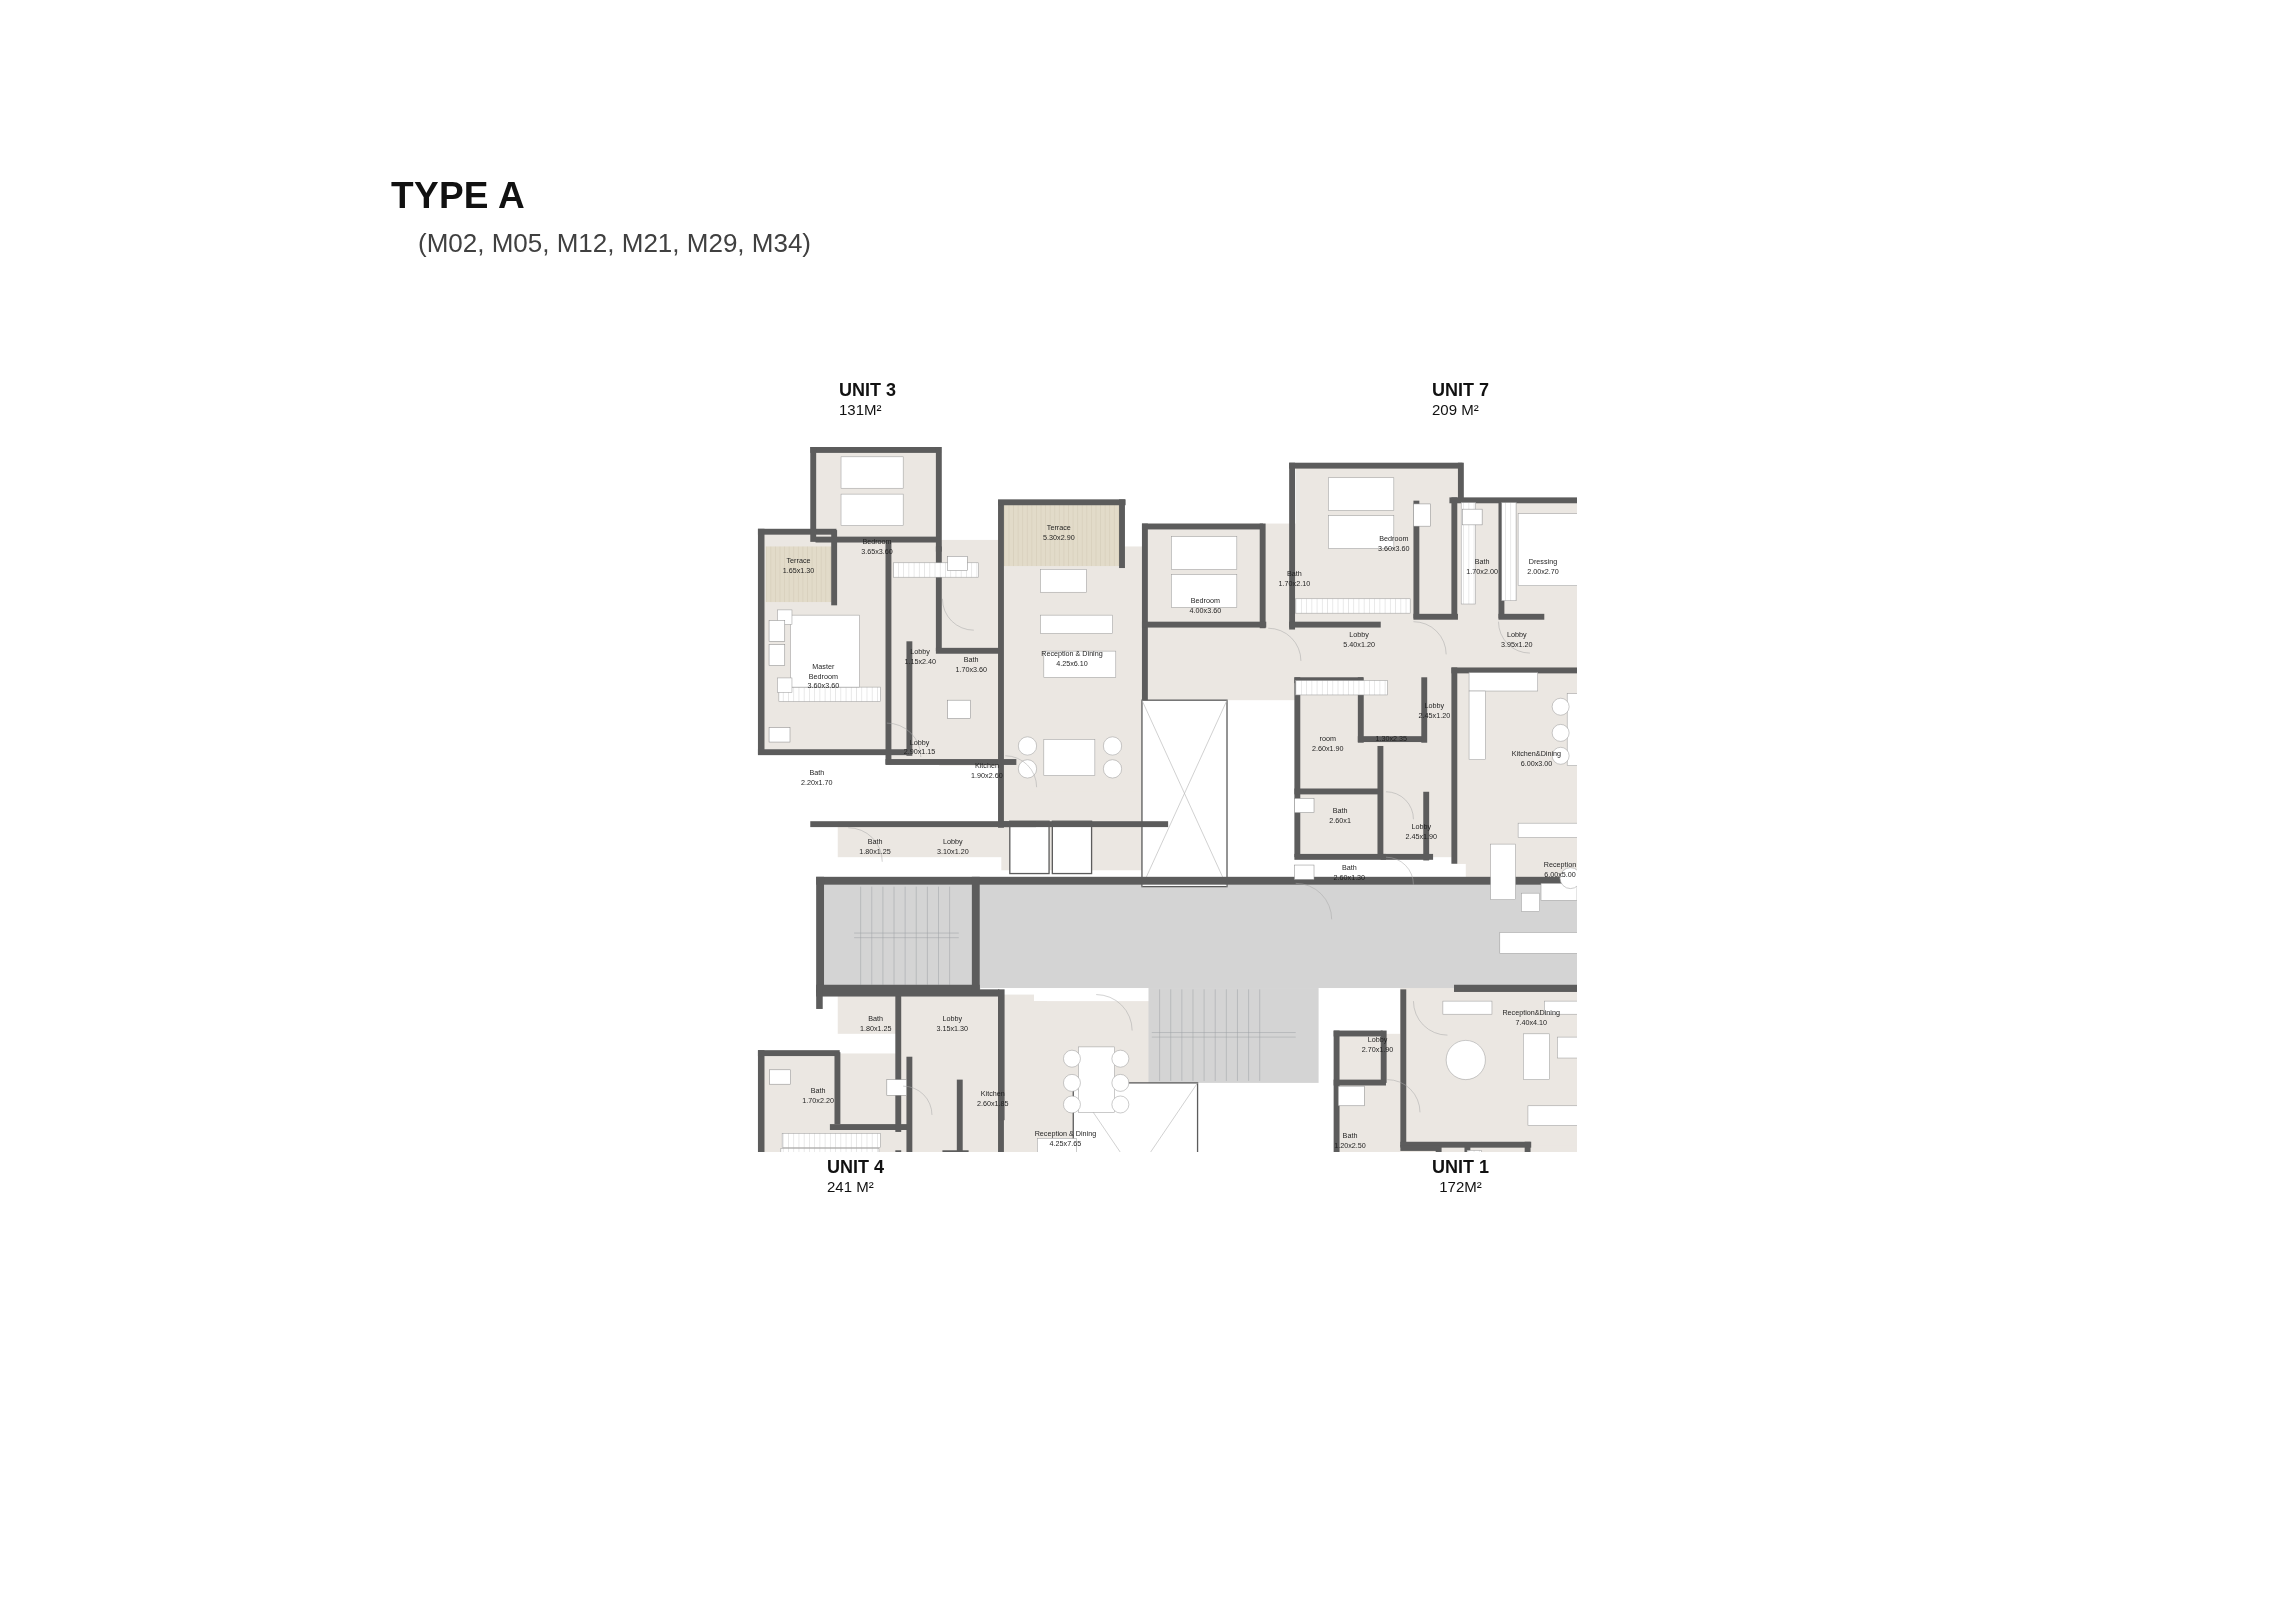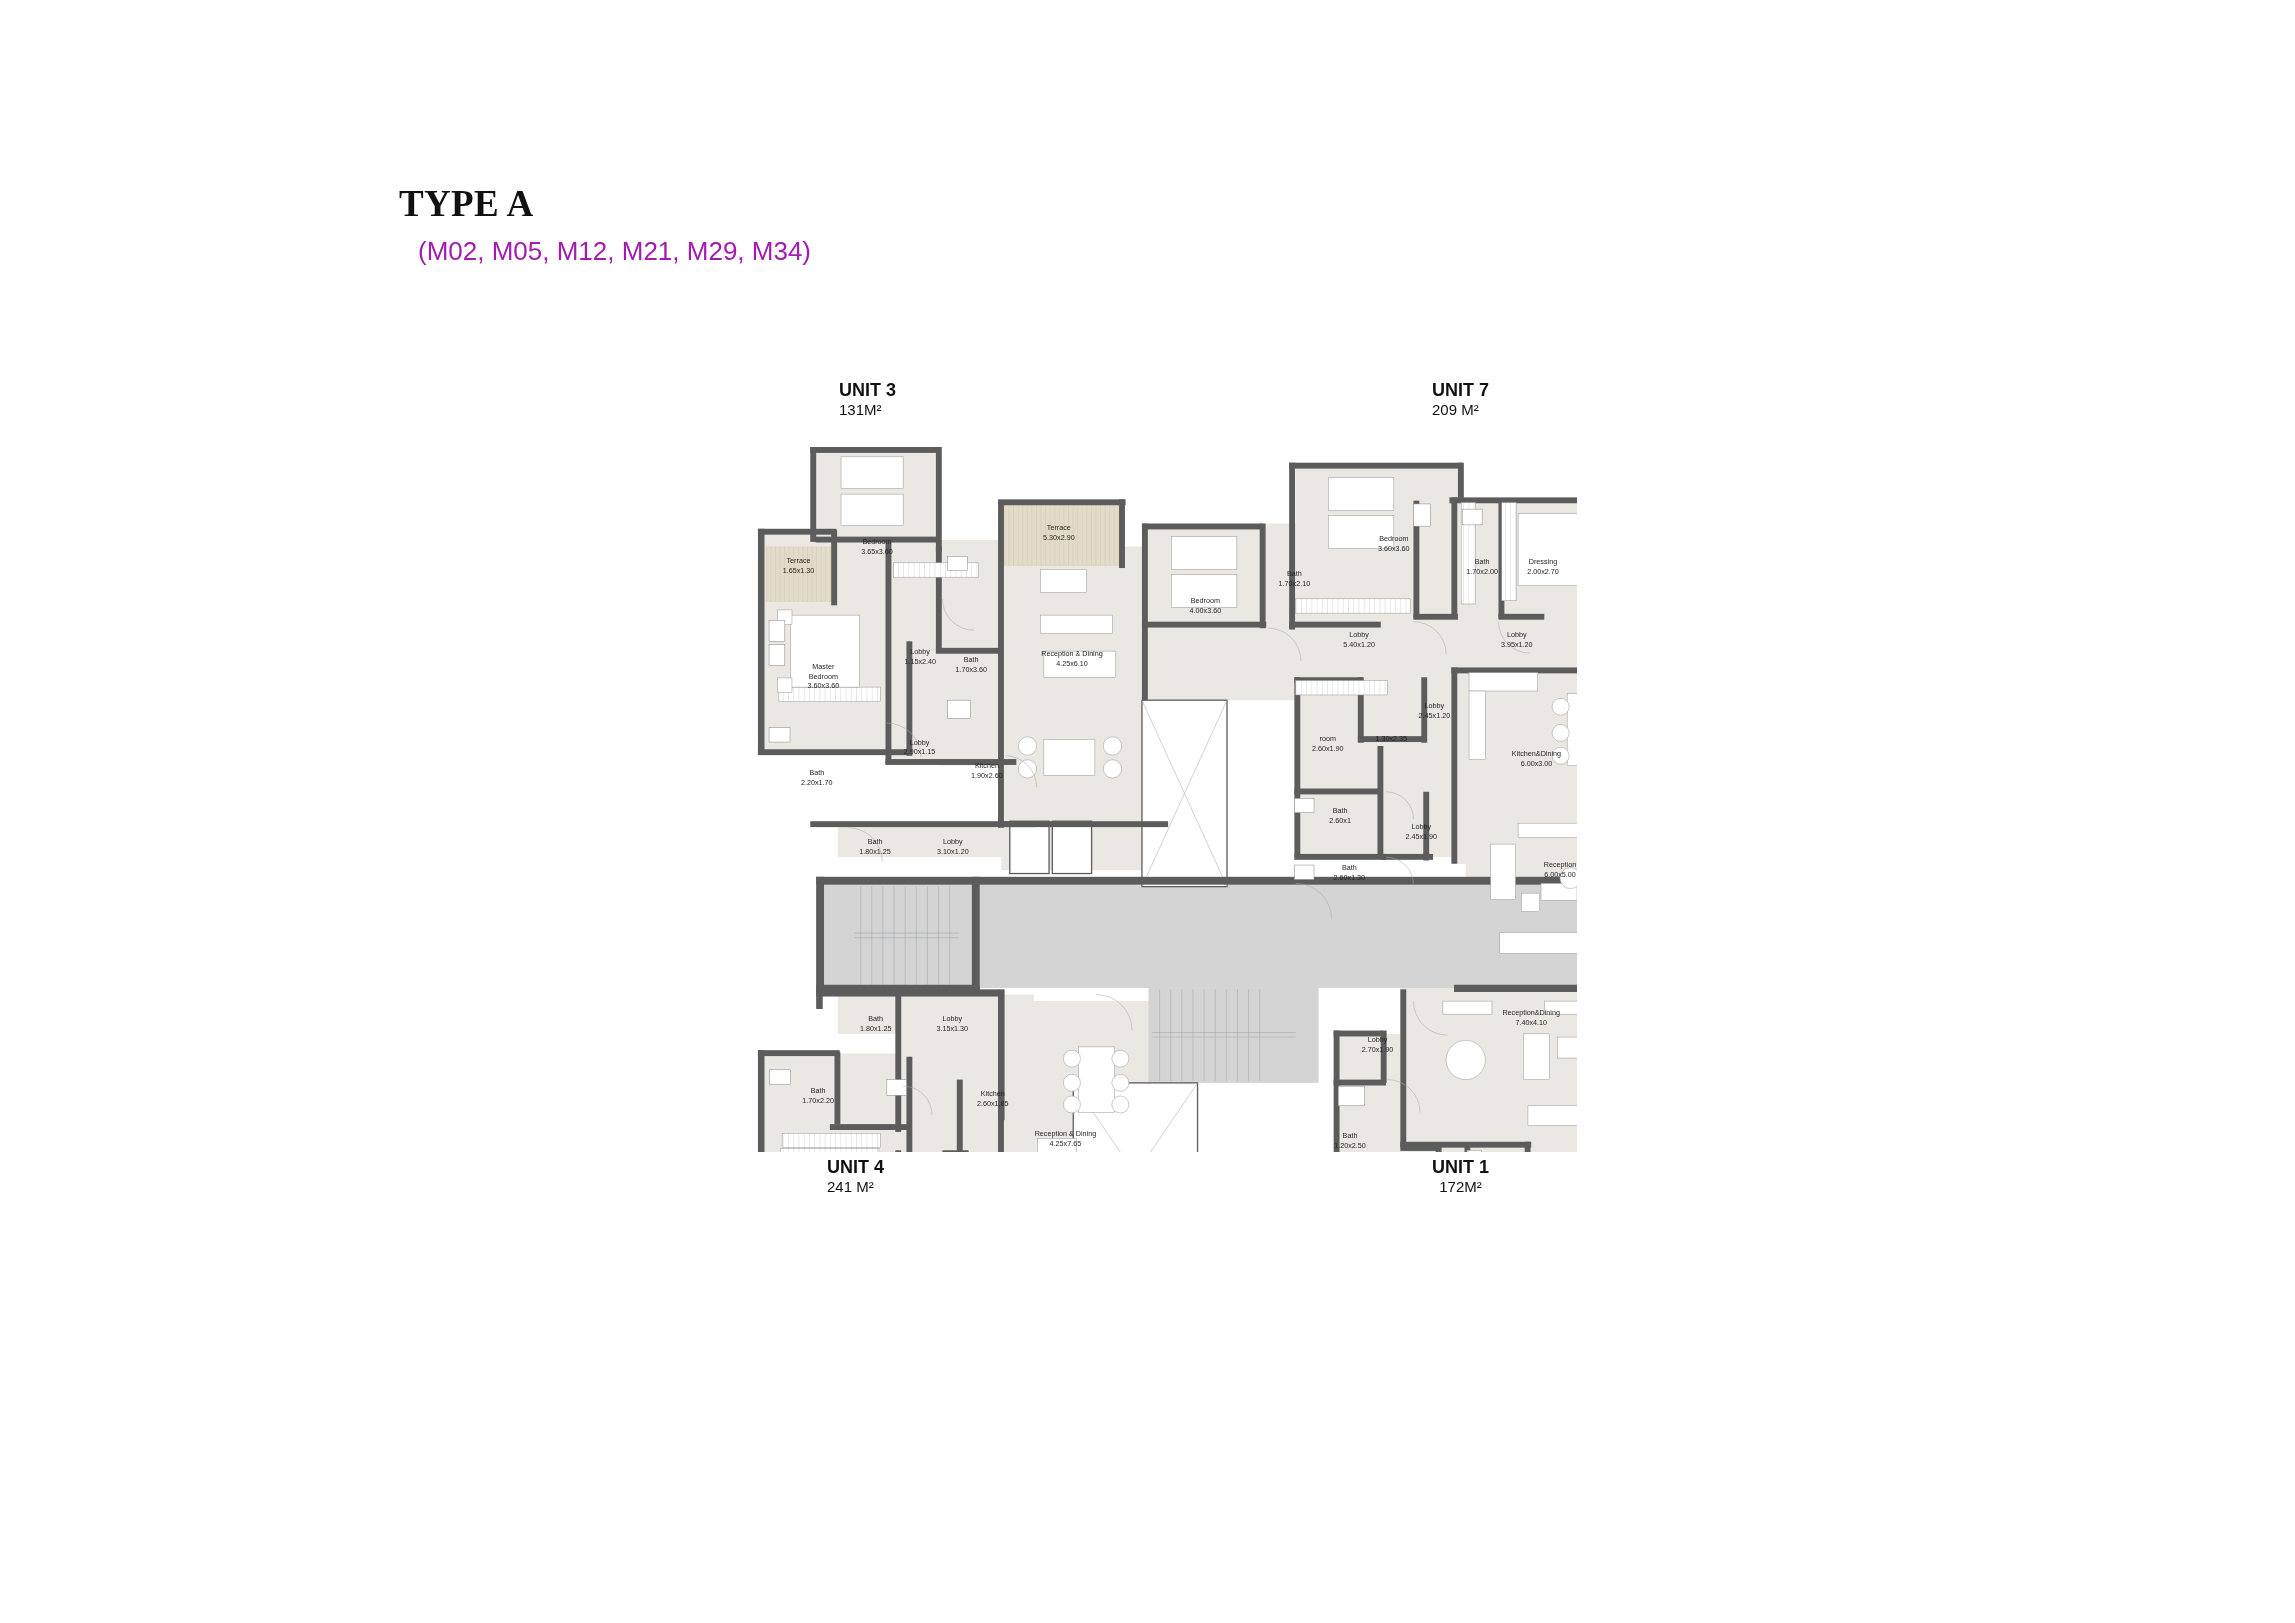--- a/index.html
+++ b/index.html
@@ -7,24 +7,24 @@
     width:2295px;height:1623px;background:#ffffff;
     font-family:"Liberation Sans", sans-serif;
     color:#1a1a1a;overflow:hidden;position:relative;
   }
   #stage{position:absolute;inset:0;}
 
   
   .title-block{position:absolute;left:387px;top:173px;}
   .type-title{
     font-size:37px;font-weight:700;letter-spacing:0.3px;
-    color:#111;line-height:1;margin:12px;font-family:Liberation Serif, serif;
+    color:#111;line-height:1;margin:4px;
   }
   .type-codes{
-    font-size:26px;font-weight:400;color:#a21caf;
+    font-size:26px;font-weight:400;color:#404040;
     margin:15.7px 0 0 31px;line-height:1;white-space:nowrap;
   }
 
   
   .footer-title{
     position:absolute;left:1378px;top:1293px;
     font-size:63px;font-weight:700;color:#111;line-height:1;
     letter-spacing:-0.3px;white-space:nowrap;
   }
 

